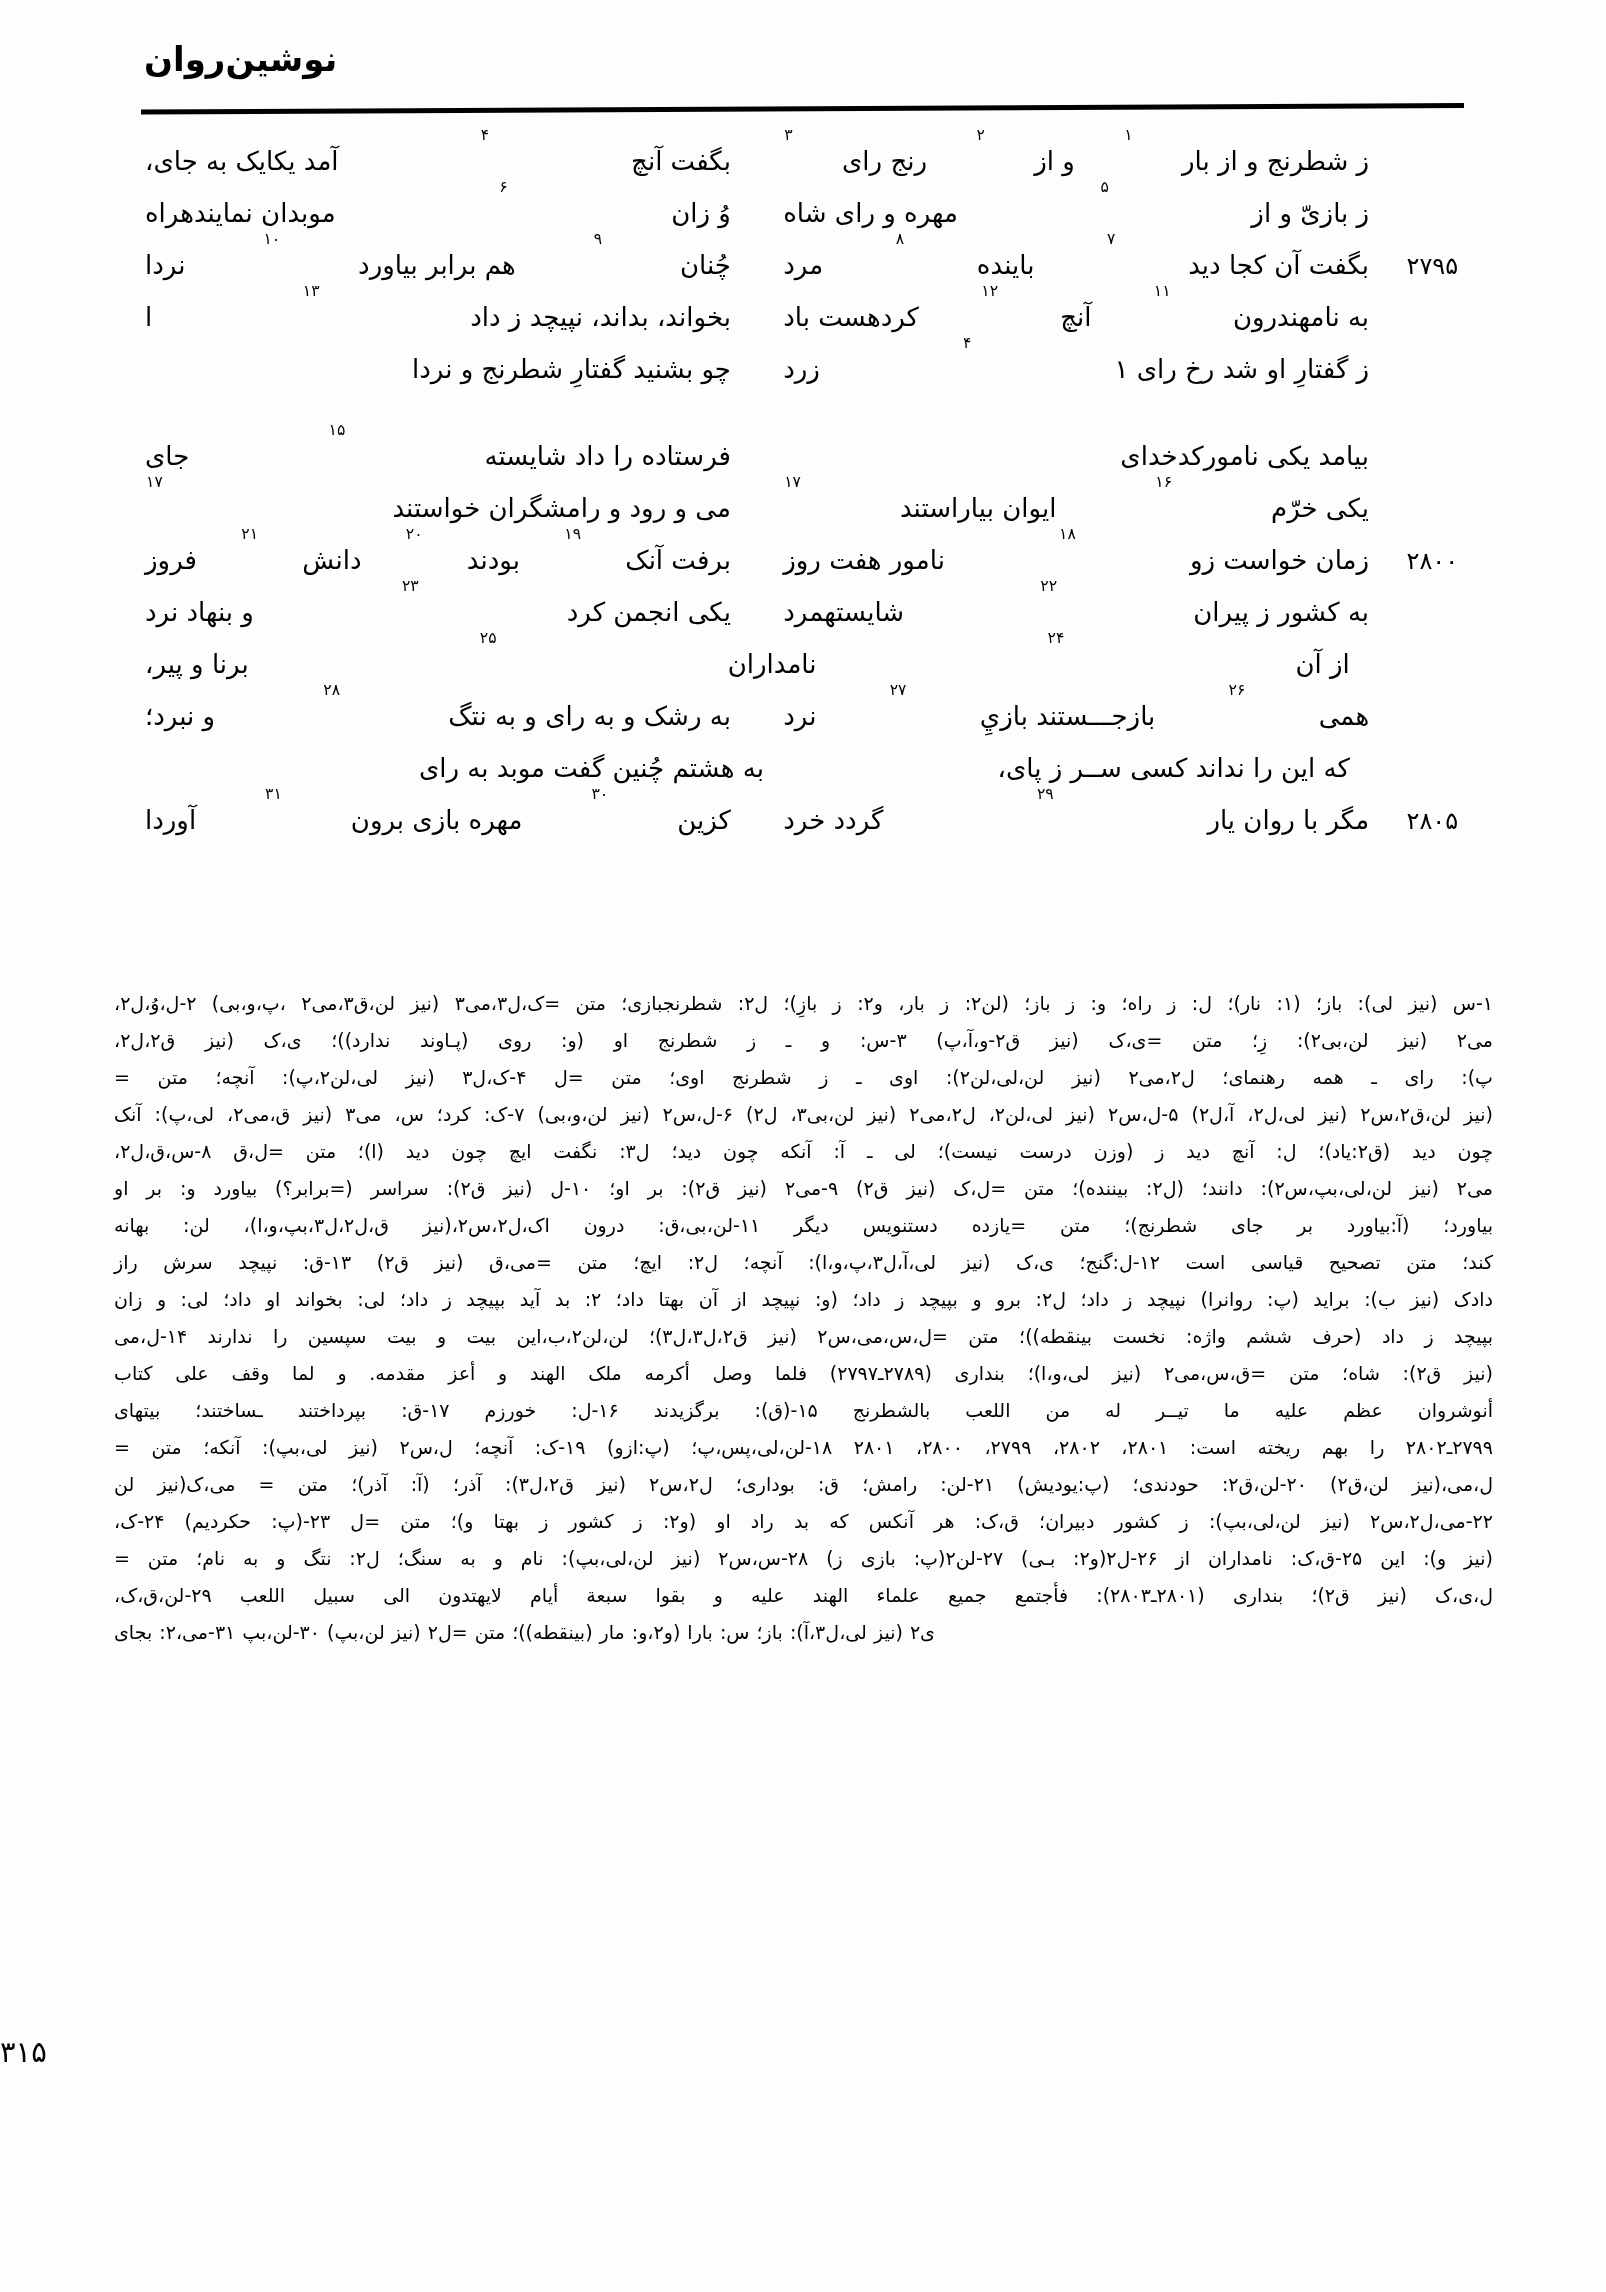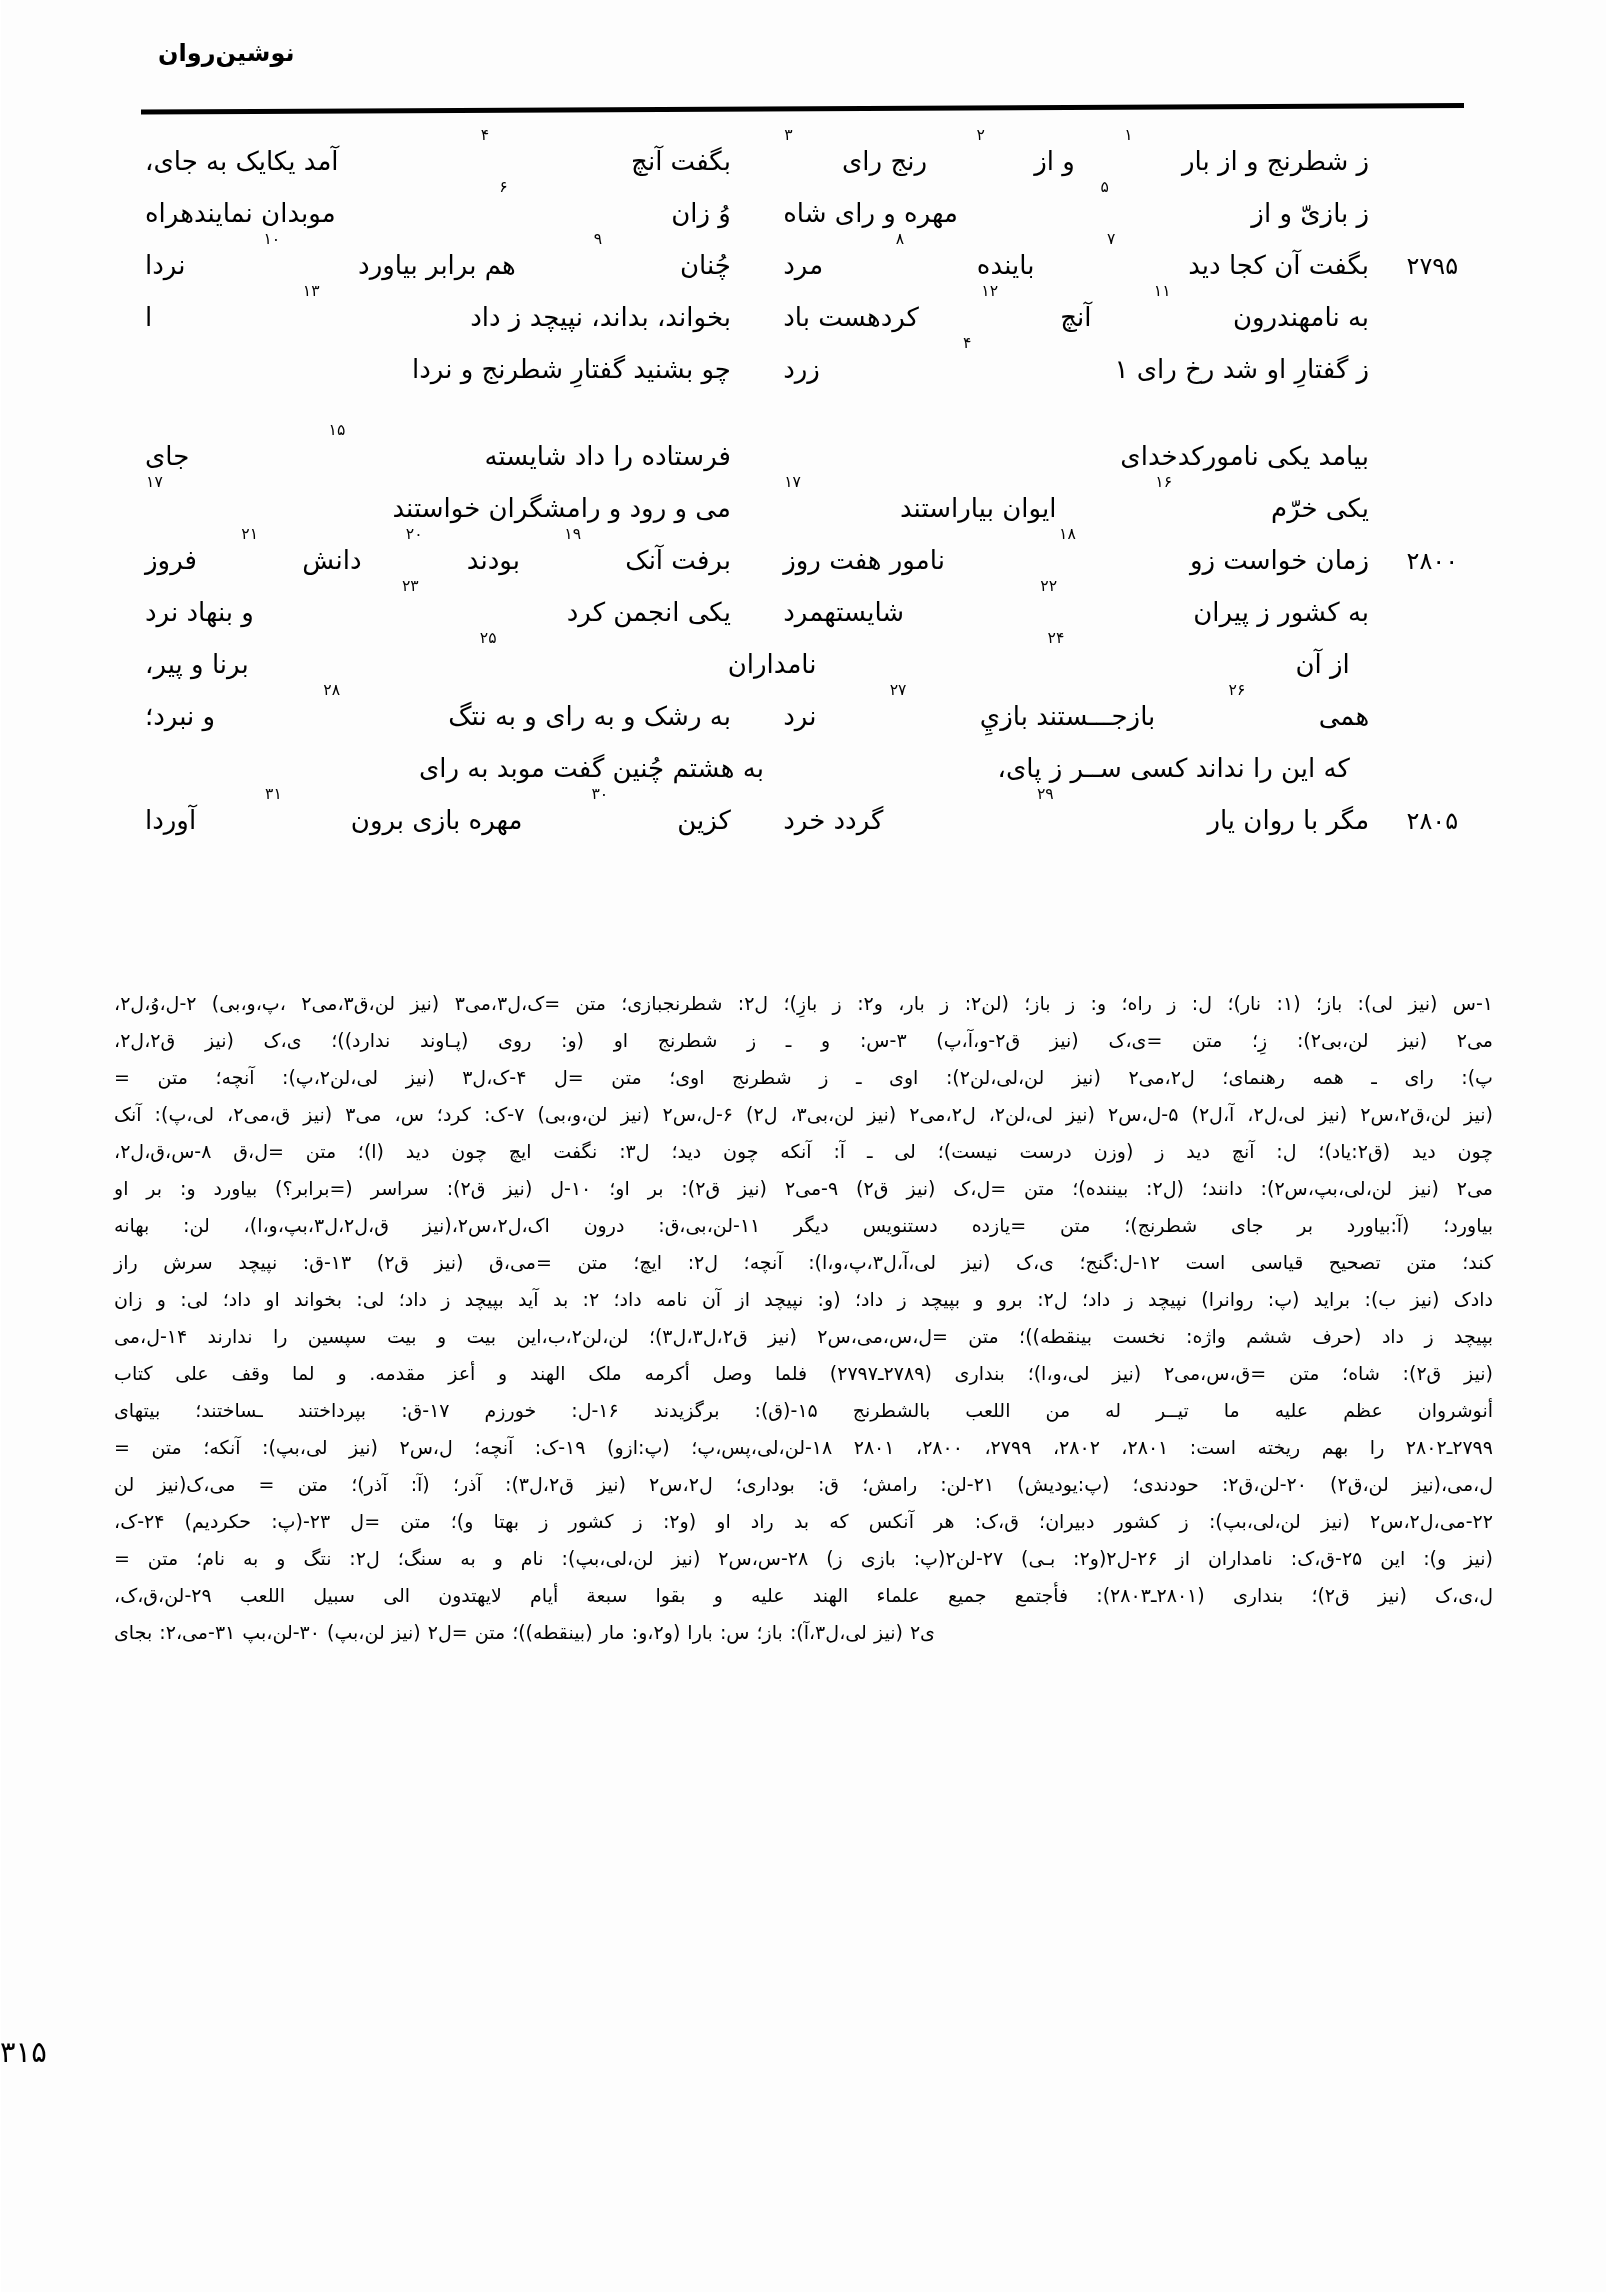--- a/index.html
+++ b/index.html
@@ -27,22 +27,22 @@
   .runhead {
     position: absolute;
     top: 39px;
     right: 0;
     left: 0;
     height: 68px;
   }
   .runhead-title {
     position: absolute;
     top: 0px;
-    left: 158px;
-    font-size: 24px;
+    left: 144px;
+    font-size: 34px;
     font-weight: bold;
     letter-spacing: 0px;
     direction: rtl;
     white-space: nowrap;
   }
   .runhead-rule {
     position: absolute;
     top: 64px;
     left: 141px;
     right: 143px;
@@ -224,21 +224,21 @@
 
   <div class="apparatus" id="apparatus">
       <p>۱-س (نیز لی): باز؛ (۱: نار)؛ ل: ز راه؛ و: ز باز؛ (لن۲: ز بار، و۲: ز بازِ)؛ ل۲: شطرنجبازی؛ متن =ک،ل۳،می۳ (نیز لن،ق۳،می۲ ،پ،و،بی)   ۲-ل،وُ،ل۲،</p>
       <p>می۲ (نیز لن،بی۲): زِ؛ متن =ی،ک (نیز ق۲-و،آ،پ)   ۳-س: و ـ ز شطرنج او (و: روی (پـاوند ندارد))؛ ی،ک (نیز ق۲،ل۲،</p>
       <p>پ): رای ـ همه رهنمای؛ ل۲،می۲ (نیز لن،لی،لن۲): اوی ـ ز شطرنج اوی؛ متن =ل   ۴-ک،ل۳ (نیز لی،لن۲،پ): آنچه؛ متن =</p>
       <p>(نیز لن،ق۲،س۲ (نیز لی،ل۲، آ،ل۲)   ۵-ل،س۲ (نیز لی،لن۲، ل۲،می۲ (نیز لن،بی۳، ل۲)   ۶-ل،س۲ (نیز لن،و،بی)   ۷-ک: کرد؛ س، می۳ (نیز ق،می۲، لی،پ): آنک</p>
       <p>چون دید (ق۲:یاد)؛ ل: آنچ دید ز (وزن درست نیست)؛ لی ـ آ: آنکه چون دید؛ ل۳: نگفت ایچ چون دید (ا)؛ متن =ل،ق   ۸-س،ق،ل۲،</p>
       <p>می۲ (نیز لن،لی،بپ،س۲): دانند؛ (ل۲: بیننده)؛ متن =ل،ک (نیز ق۲)   ۹-می۲ (نیز ق۲): بر او؛ ۱۰-ل (نیز ق۲): سراسر (=برابر؟) بیاورد و: بر او</p>
       <p>بیاورد؛ (آ:بیاورد بر جای شطرنج)؛ متن =یازده دستنویس دیگر   ۱۱-لن،بی،ق: درون اک،ل۲،س۲،(نیز ق،ل۲،ل۳،بپ،و،ا)، لن: بهانه</p>
       <p>کند؛ متن تصحیح قیاسی است   ۱۲-ل:گنج؛ ی،ک (نیز لی،آ،ل۳،پ،و،ا): آنچه؛ ل۲: ایچ؛ متن =می،ق (نیز ق۲)   ۱۳-ق: نپیچد سرش راز</p>
-      <p>دادک (نیز ب): براید (پ: روانرا) نپیچد ز داد؛ ل۲: برو و بپیچد ز داد؛ (و: نپیچد از آن نامه داد؛ ۲: بد آید بپیچد ز داد؛ لی: بخواند او داد؛ لی: و زان</p>
+      <p>دادک (نیز ب): براید (پ: روانرا) نپیچد ز داد؛ ل۲: برو و بپیچد ز داد؛ (و: نپیچد از آن بهتا داد؛ ۲: بد آید بپیچد ز داد؛ لی: بخواند او داد؛ لی: و زان</p>
       <p>بپیچد ز داد (حرف ششم واژه: نخست بینقطه))؛ متن =ل،س،می،س۲ (نیز ق۲،ل۳،ل۳)؛ لن،لن۲،ب،این بیت و بیت سپسین را ندارند   ۱۴-ل،می</p>
       <p>(نیز ق۲): شاه؛ متن =ق،س،می۲ (نیز لی،و،ا)؛ بنداری (۲۷۸۹ـ۲۷۹۷) فلما وصل أکرمه ملک الهند و أعز مقدمه. و لما وقف علی کتاب</p>
       <p>أنوشروان عظم علیه ما تیــر له من اللعب بالشطرنج   ۱۵-(ق): برگزیدند   ۱۶-ل: خورزم   ۱۷-ق: بپرداختند ـساختند؛ بیتهای</p>
       <p>۲۷۹۹ـ۲۸۰۲ را بهم ریخته است: ۲۸۰۱، ۲۸۰۲، ۲۷۹۹، ۲۸۰۰، ۲۸۰۱   ۱۸-لن،لی،پس،پ؛ (پ:ازو)   ۱۹-ک: آنچه؛ ل،س۲ (نیز لی،بپ): آنکه؛ متن =</p>
       <p>ل،می،(نیز لن،ق۲)   ۲۰-لن،ق۲: حودندی؛ (پ:یودیش)   ۲۱-لن: رامش؛ ق: بوداری؛ ل۲،س۲ (نیز ق۲،ل۳): آذر؛ (آ: آذر)؛ متن = می،ک(نیز لن</p>
       <p>۲۲-می،ل۲،س۲ (نیز لن،لی،بپ): ز کشور دبیران؛ ق،ک: هر آنکس که بد راد او (و۲: ز کشور ز بهتا و)؛ متن =ل   ۲۳-(پ: حکردیم)   ۲۴-ک،</p>
       <p>(نیز و): این   ۲۵-ق،ک: نامداران از   ۲۶-ل۲(و۲: بـی)   ۲۷-لن۲(پ: بازی ز)   ۲۸-س،س۲ (نیز لن،لی،بپ): نام و به سنگ؛ ل۲: نتگ و به نام؛ متن =</p>
       <p>ل،ی،ک (نیز ق۲)؛ بنداری (۲۸۰۱ـ۲۸۰۳): فأجتمع جمیع علماء الهند علیه و بقوا سبعة أیام لایهتدون الی سبیل اللعب   ۲۹-لن،ق،ک،</p>
       <p class="lastline">ی۲ (نیز لی،ل۳،آ): باز؛ س: بارا (و۲،و: مار (بینقطه))؛ متن =ل۲ (نیز لن،بپ)   ۳۰-لن،بپ   ۳۱-می،۲: بجای</p>
     </div>

